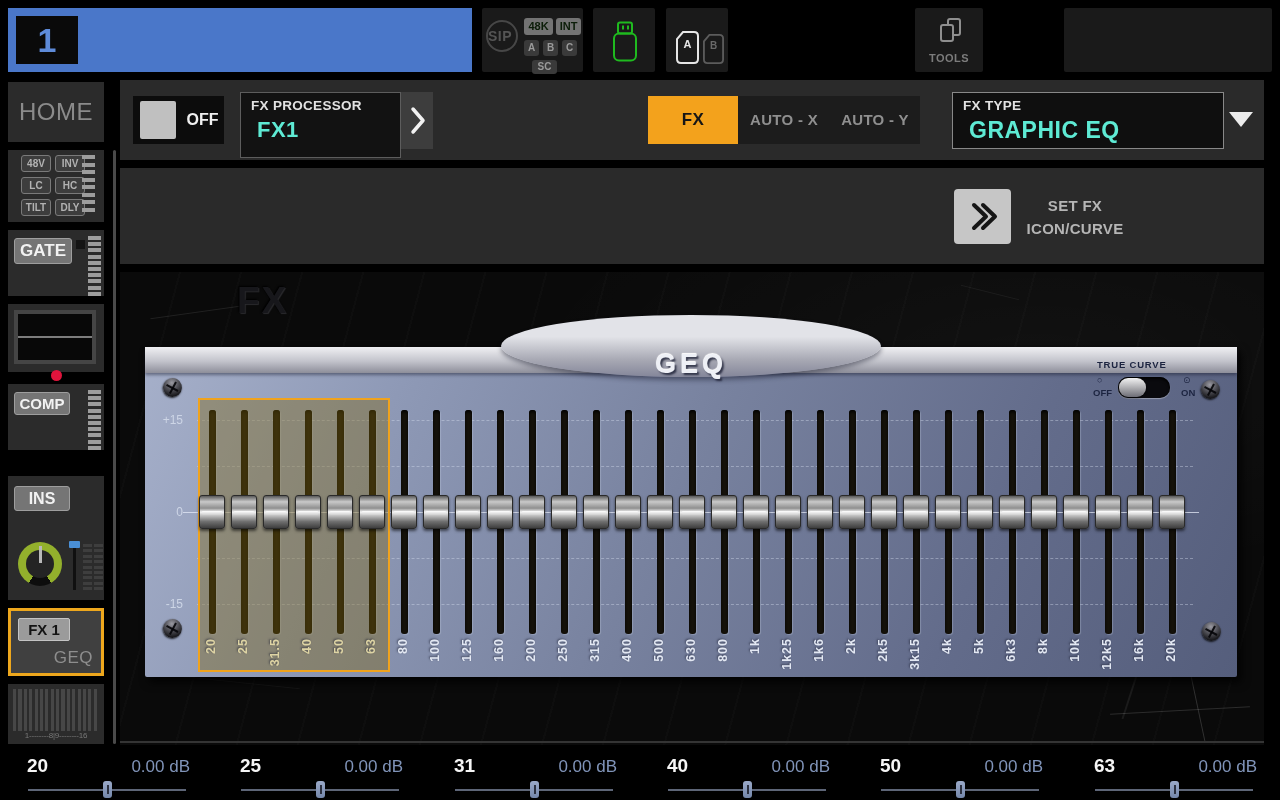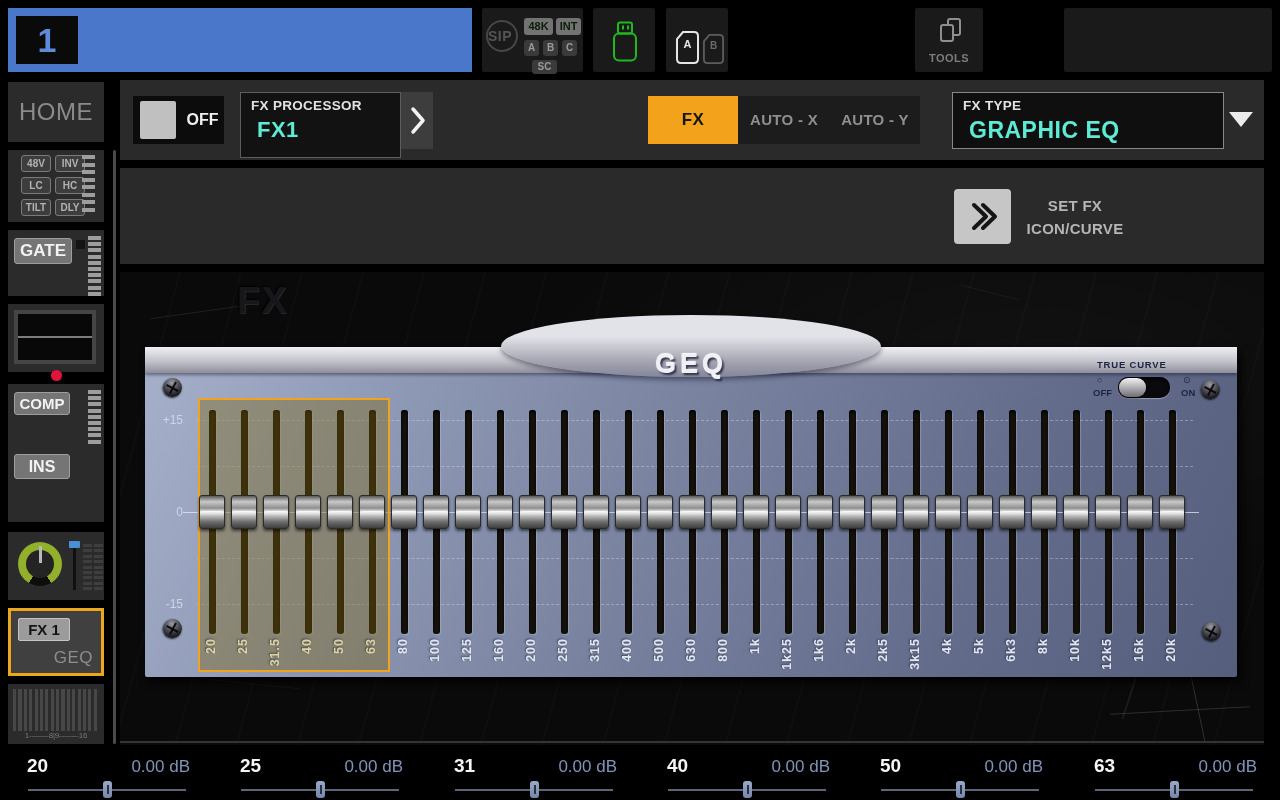--- a/index.html
+++ b/index.html
@@ -286,21 +286,21 @@
         <div class="seg"></div>
         <div class="seg"></div>
         <div class="seg"></div>
         <div class="seg"></div>
         <div class="seg"></div>
         <div class="seg"></div>
         <div class="seg"></div>
       </div>
   </div>
 
-  <div class="spanel" style="top:444px;height:78px;">
+  <div class="spanel" style="top:476px;height:78px;">
     <div class="big-badge" style="left:6px;top:10px;width:56px;height:25px;font-size:16px;line-height:23px;">INS</div>
   </div>
 
   <div class="spanel" style="top:532px;height:68px;">
     <div class="knob-ring"></div>
     <div class="knob-ptr"></div>
     <div class="abs" style="left:65px;top:13px;width:3px;height:45px;background:#101010;"></div>
     <div class="abs" style="left:61px;top:9px;width:11px;height:7px;background:#4a8fd6;border-radius:1px;"></div>
     <div class="vmeter dim" style="left:75px;top:12px;gap:2.4px;">
         <div class="seg"></div>

